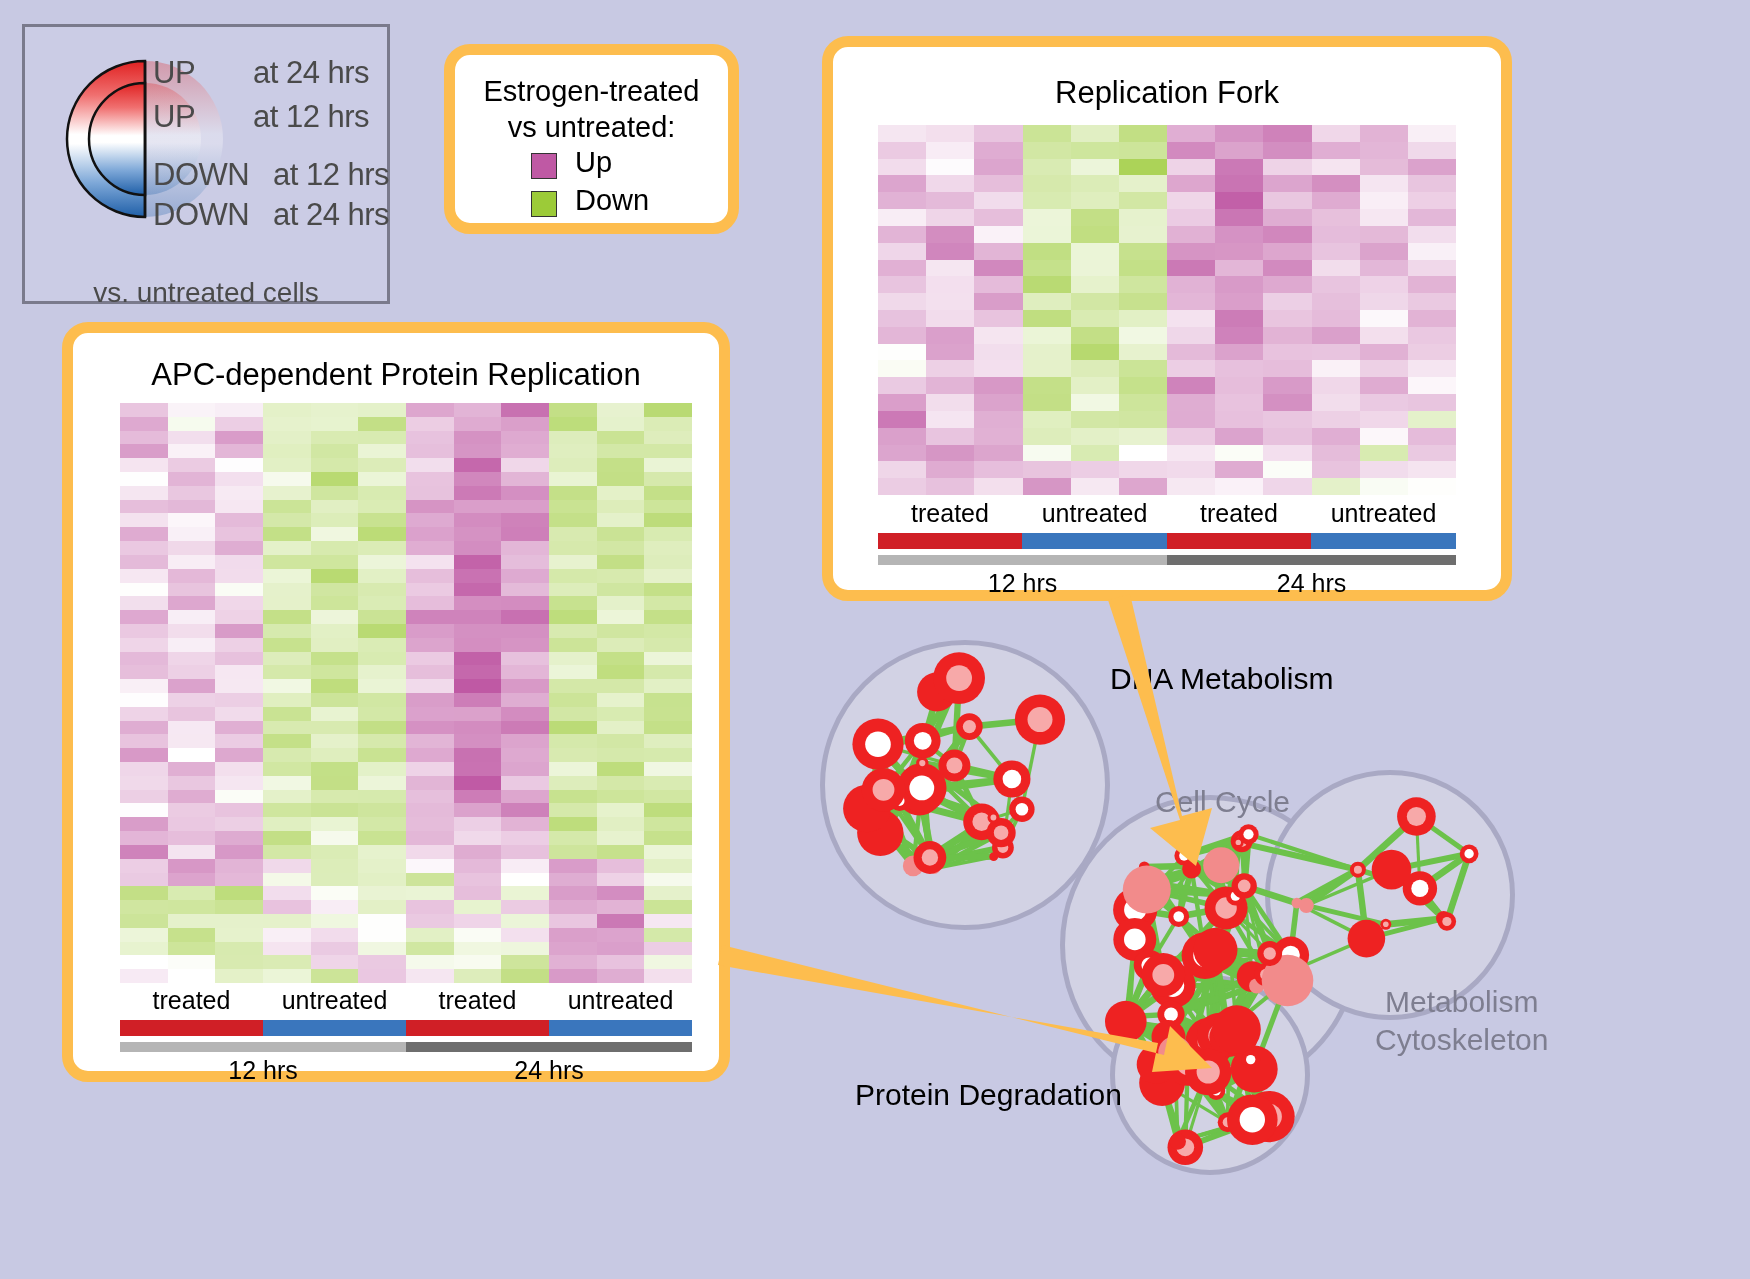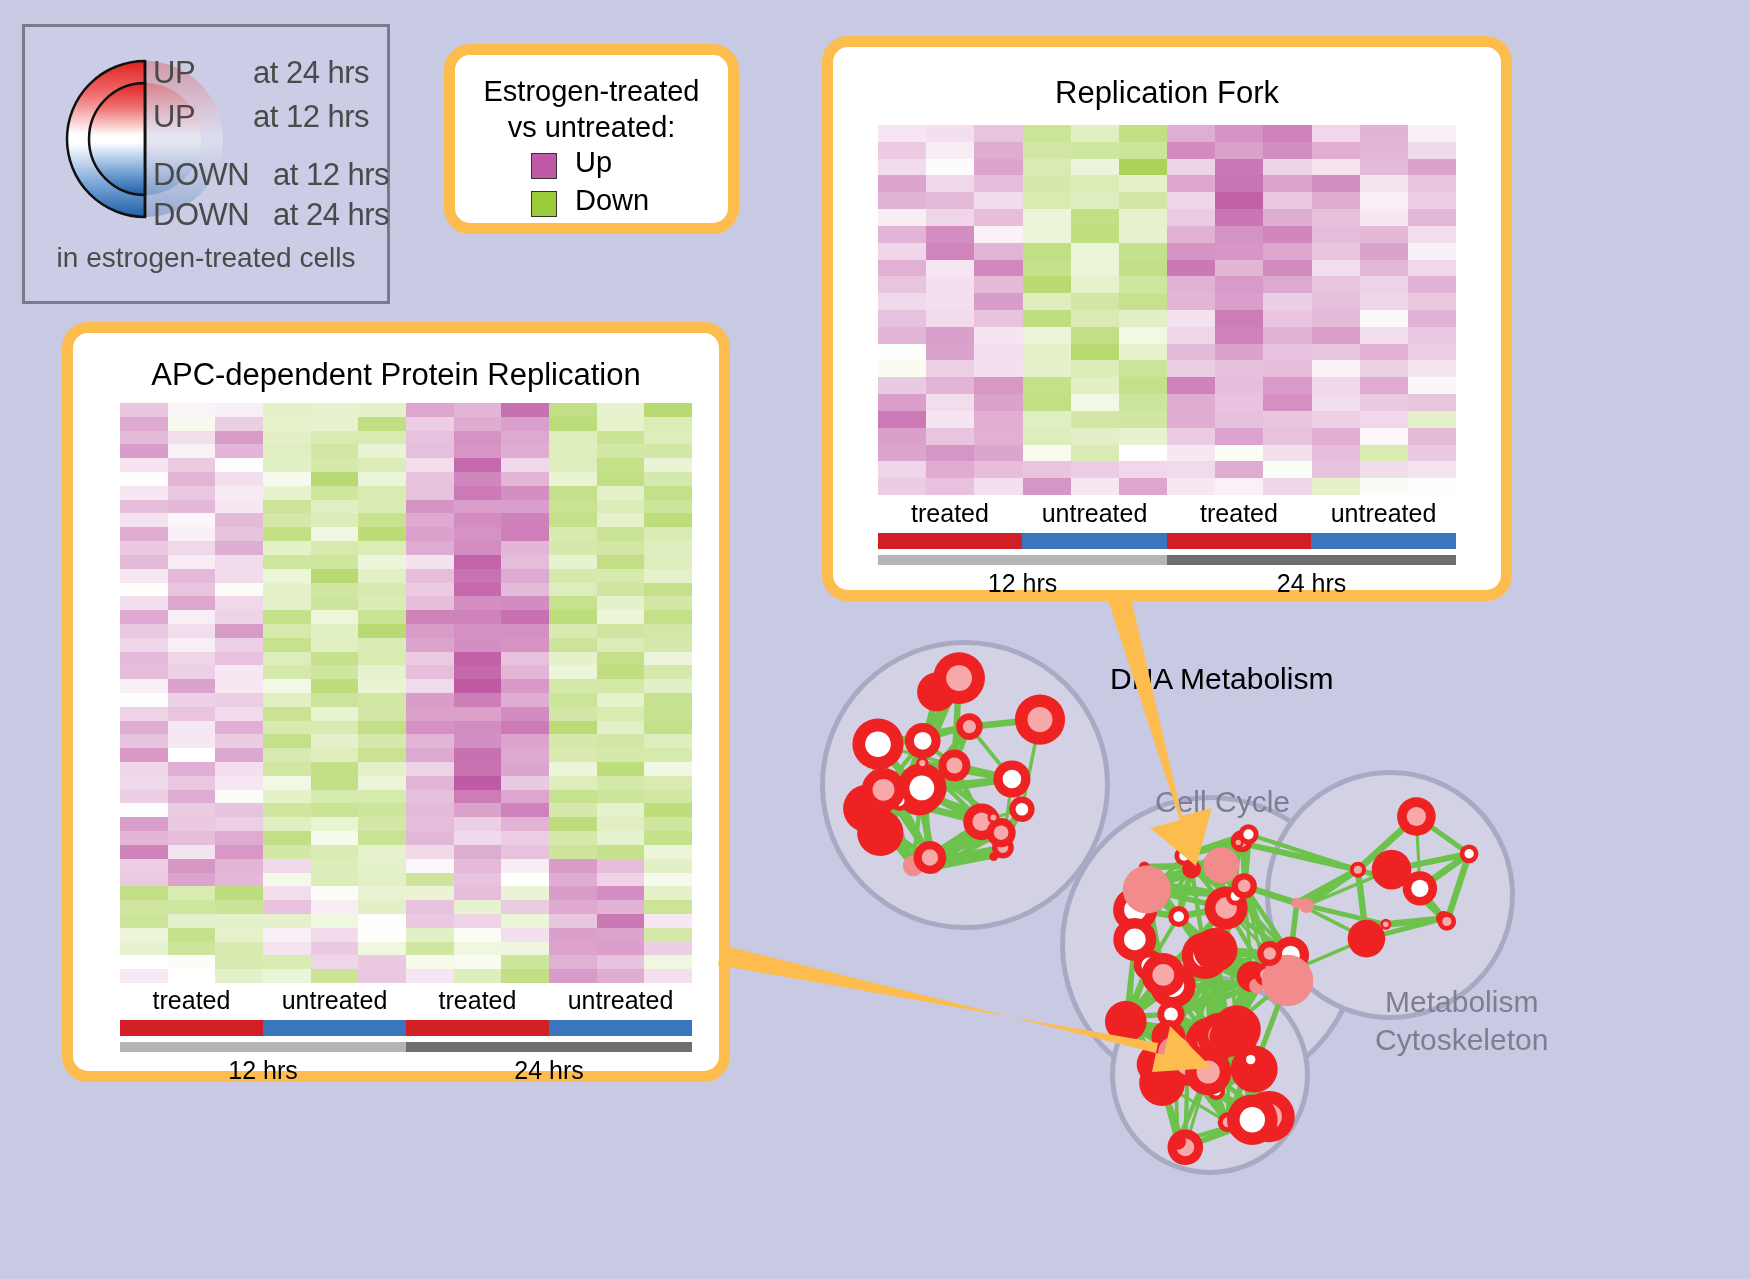--- a/index.html
+++ b/index.html
@@ -99,21 +99,21 @@
 
   <span class="key-label" style="left:128px;top:28px;">UP</span>
   <span class="key-label" style="left:228px;top:28px;">at 24 hrs</span>
   <span class="key-label" style="left:128px;top:72px;">UP</span>
   <span class="key-label" style="left:228px;top:72px;">at 12 hrs</span>
   <span class="key-label" style="left:128px;top:130px;">DOWN</span>
   <span class="key-label" style="left:248px;top:130px;">at 12 hrs</span>
   <span class="key-label" style="left:128px;top:170px;">DOWN</span>
   <span class="key-label" style="left:248px;top:170px;">at 24 hrs</span>
 
-  <span class="key-sub" style="top:215px;">in estrogen-treated cells</span>
+  <span class="key-sub" style="top:250px;">vs. untreated cells</span>
 </div>
 
 <div class="abs panel" id="mini-legend">
   <span class="ml-t" style="top:54px;">vs untreated:</span>
   <span class="ml-t" style="top:18px;">Estrogen-treated</span>
   <span class="sw" style="left:76px;top:98px;background:#bf59a4;"></span>
   <span class="sw-lab" style="left:120px;top:91px;">Up</span>
   <span class="sw" style="left:76px;top:136px;background:#9ccb38;"></span>
   <span class="sw-lab" style="left:120px;top:129px;">Down</span>
 </div>
@@ -1437,20 +1437,21 @@
         <circle cx="480.7" cy="439.6" r="9.5" fill="#ee2222"></circle>
         <circle cx="480.7" cy="439.6" r="4.7" fill="#ffffff"></circle>
         <circle cx="404.8" cy="432.8" r="16.6" fill="#f28b8b"></circle>
       </g>
     </svg>
 
   <span class="net-lab dark" style="left:340px;top:42px;">DNA Metabolism</span>
   <span class="net-lab" style="left:385px;top:165px;">Cell Cycle</span>
   <span class="net-lab" style="left:615px;top:365px;">Metabolism</span>
   <span class="net-lab" style="left:605px;top:403px;">Cytoskeleton</span>
+  <span class="net-lab dark" style="left:85px;top:458px;">Protein Degradation</span>
 </div>
 
 <svg class="abs" style="left:0;top:0;" width="1750" height="1279">
 
   <path d="M1108 600 L1180 820 L1150 828 L1196 866 L1212 808 L1182 816 L1130 594 Z" fill="#fdbd4e"></path>
 
   <path d="M718 965 L1158 1043 L1152 1072 L1212 1068 L1170 1026 L1164 1055 L722 945 Z" fill="#fdbd4e"></path>
 </svg>
 
 </body></html>

